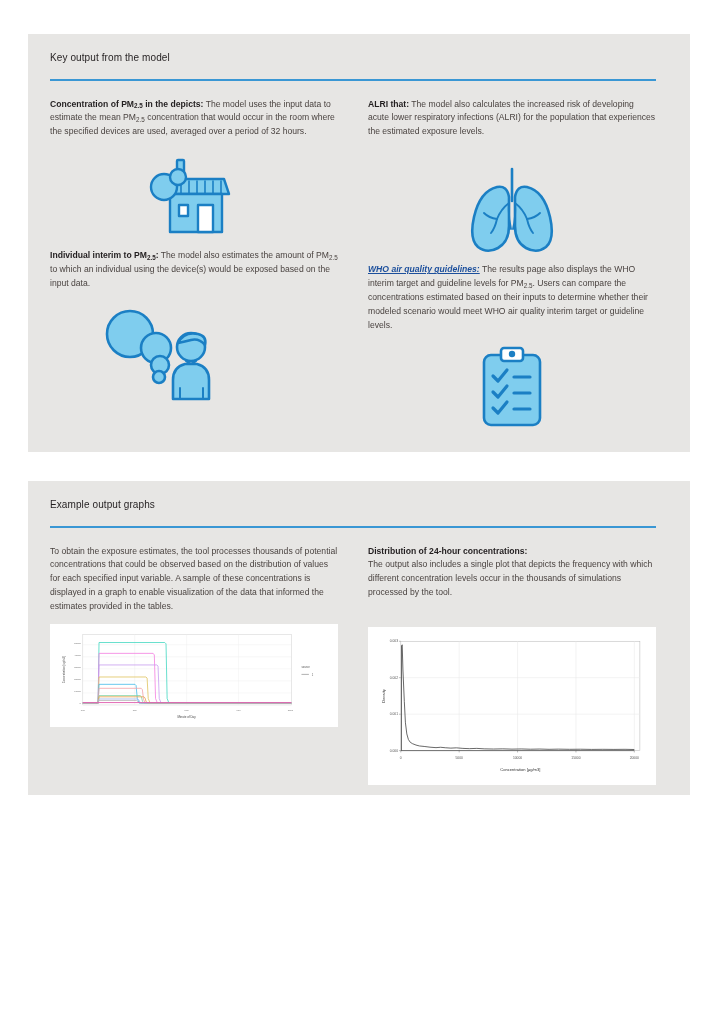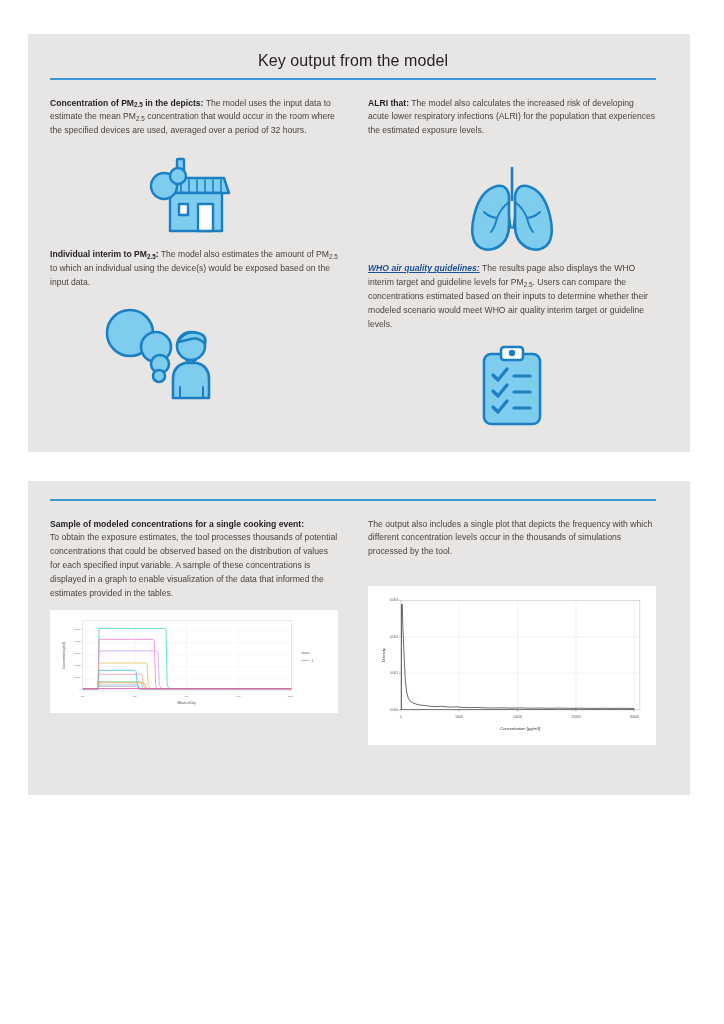--- a/index.html
+++ b/index.html
@@ -17,25 +17,24 @@
     position: absolute;
     background: #e7e6e4;
   }
 
   #panel-key-output { left: 28px; top: 34px; width: 662px; height: 418px; }
   #panel-example-graphs { left: 28px; top: 481px; width: 662px; height: 314px; }
 
   .panel-inner { position: absolute; left: 22px; top: 18px; right: 34px; }
 
   .panel-title {
-    font-size: 16px;
+    font-size: 10px;
     color: #231f20;
     letter-spacing: .1px;
-    padding-bottom: 8px;
-    text-align: center;
+    padding-bottom: 16px;
   }
 
   .panel-rule {
     height: 1.5px;
     background: #3a97d4;
     width: 100%;
     margin-bottom: 17px;
   }
 
   .cols {
@@ -221,26 +220,26 @@
           </div>
         </div>
 
       </div>
     </div>
   </div>
 </div>
 
 <div class="panel" id="panel-example-graphs">
   <div class="panel-inner">
+    <div class="panel-title">Example output graphs</div>
     <div class="panel-rule"></div>
 
     <div class="cols">
 
       <div class="col">
-        <div class="block-title">Sample of modeled concentrations for a single cooking event:</div>
         <p class="body-text">To obtain the exposure estimates, the tool processes thousands of potential concentrations that could be observed based on the distribution of values for each specified input variable. A sample of these concentrations is displayed in a graph to enable visualization of the data that informed the estimates provided in the tables.</p>
 
         <div class="spacer-sm"></div>
 
         <div class="chart-card">
           <svg class="chart-svg" viewBox="0 0 300 100">
             <rect x="0" y="0" width="300" height="100" fill="#ffffff"></rect>
 
             <rect x="30" y="6" width="225" height="76" fill="#ffffff" stroke="#cccccc" stroke-width="0.5"></rect>
 
@@ -292,20 +291,21 @@
             <g>
               <text x="266" y="42" font-size="3" fill="#555555" font-family="Liberation Sans, sans-serif">source</text>
               <line x1="266" y1="49" x2="274" y2="49" stroke="#888888" stroke-width="0.7"></line>
               <text x="277" y="50.2" font-size="2.8" fill="#555555" font-family="Liberation Sans, sans-serif">1</text>
             </g>
           </svg>
         </div>
       </div>
 
       <div class="col">
+        <div class="block-title">Distribution of 24-hour concentrations:</div>
         <p class="body-text">The output also includes a single plot that depicts the frequency with which different concentration levels occur in the thousands of simulations processed by the tool.</p>
 
         <div style="height:27px;"></div>
 
         <div class="chart-card">
           <svg class="chart-svg" viewBox="0 0 300 160">
             <rect x="0" y="0" width="300" height="160" fill="#ffffff"></rect>
 
             <rect x="30" y="10" width="258" height="118" fill="#ffffff" stroke="#bbbbbb" stroke-width="0.6"></rect>
 

